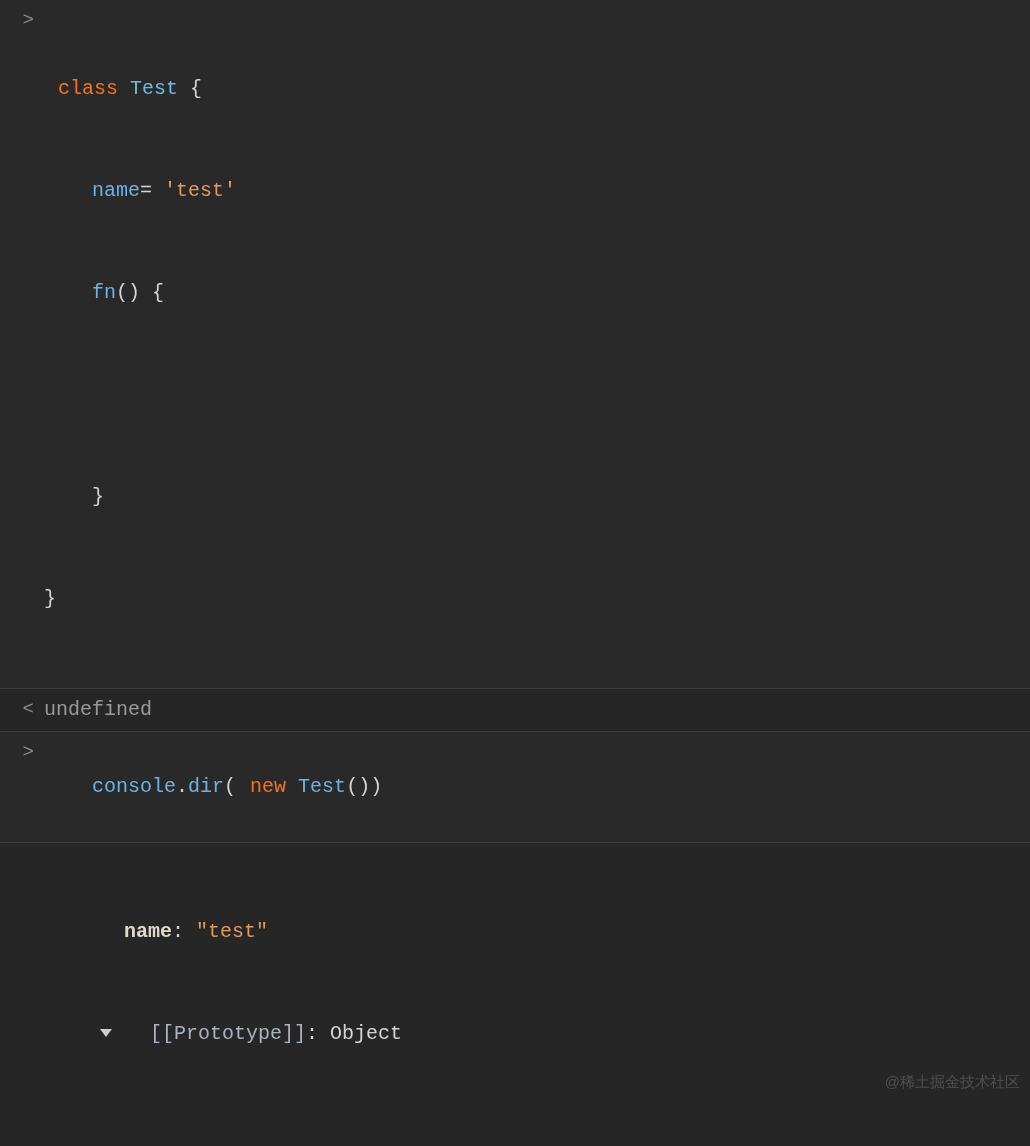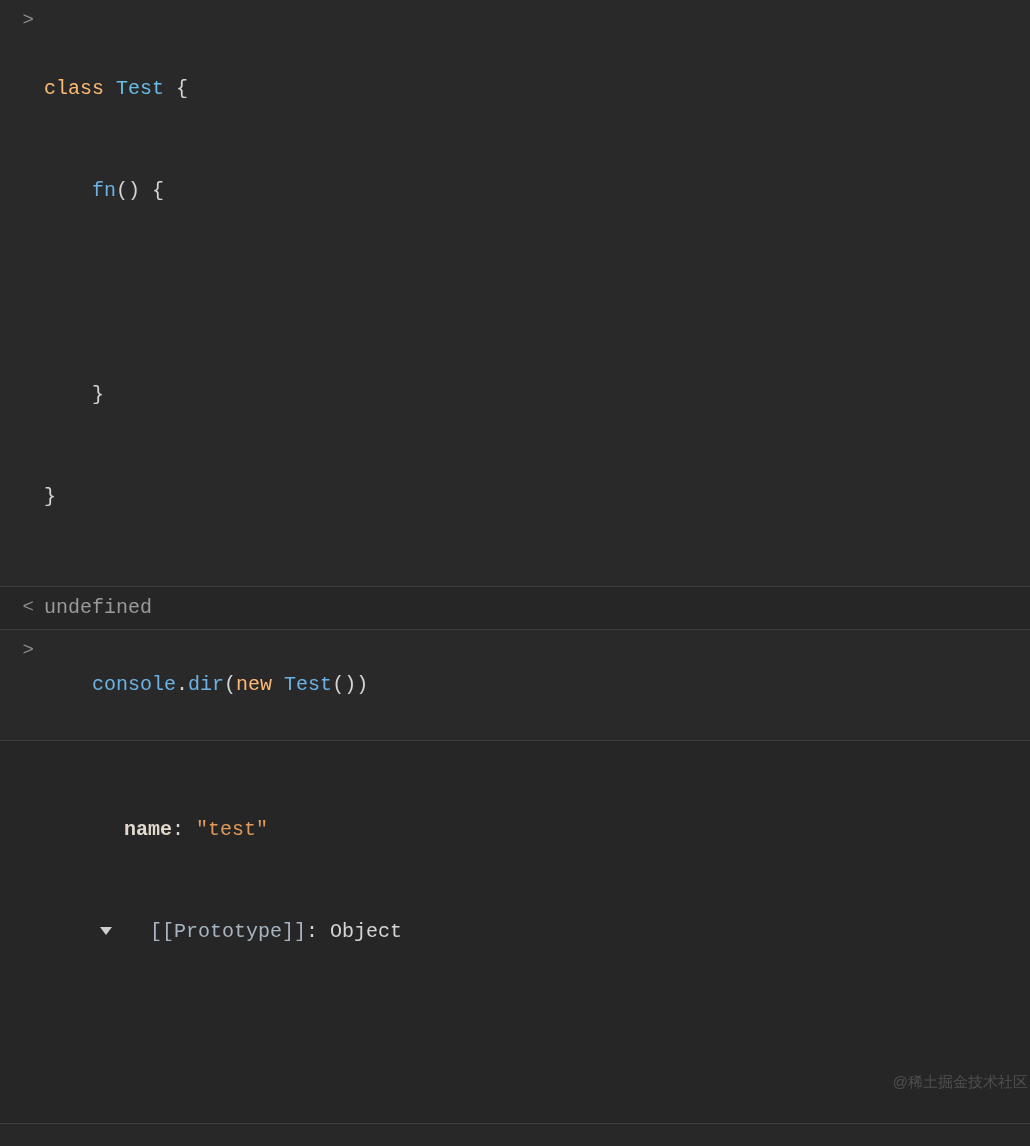--- a/index.html
+++ b/index.html
@@ -54,47 +54,48 @@
     background: #6b8af0;
     color: #1a1a1a;
     font-family: Georgia, serif;
     font-weight: bold;
     font-size: 15px;
     align-items: center;
     justify-content: center;
     vertical-align: 2px;
     margin-left: 4px;
   }
-  .tok-keyword  { color: #fdba74; }
+  .tok-keyword  { color: #f97316; margin-left: 14px; }
   .tok-class    { color: #69bde6; }
   .tok-prop     { color: #6bb3e6; }
   .tok-string   { color: #e09a5a; }
   .tok-punct    { color: #d5d5d5; }
   .tok-dim      { color: #9a9a9a; }
   .tok-objname  { color: #9a9a9a; }
   .tok-key-bold { color: #e1d9cc; font-weight: bold; }
   .tok-key-dim  { color: #a8b4c2; margin-left: 32px; }
   .tok-italic   { font-style: italic; }
   .watermark {
     position: absolute;
-    right: 2px;
+    right: 10px;
     bottom: 52px;
     color: rgba(200,200,200,0.25);
     font-size: 15px;
     font-family: -apple-system, sans-serif;
   }
   .line { display: block; }
 </style>
 </head>
 <body>
 
 <div class="row in">
   <div class="gutter">&gt;</div>
   <div class="content">
     <span class="line"><span class="tok-keyword">class</span> <span class="tok-class">Test</span><span class="tok-punct"> {</span></span>
+    <span class="line">    <span class="tok-prop">name</span><span class="tok-punct">= </span><span class="tok-string">'test'</span></span>
     <span class="line">    <span class="tok-prop">fn</span><span class="tok-punct">() {</span></span>
     <span class="line"> </span>
     <span class="line">    <span class="tok-punct">}</span></span>
     <span class="line"><span class="tok-punct">}</span></span>
   </div>
 </div>
 
 <div class="row out">
   <div class="gutter">&lt;</div>
   <div class="content tok-dim">undefined</div>

